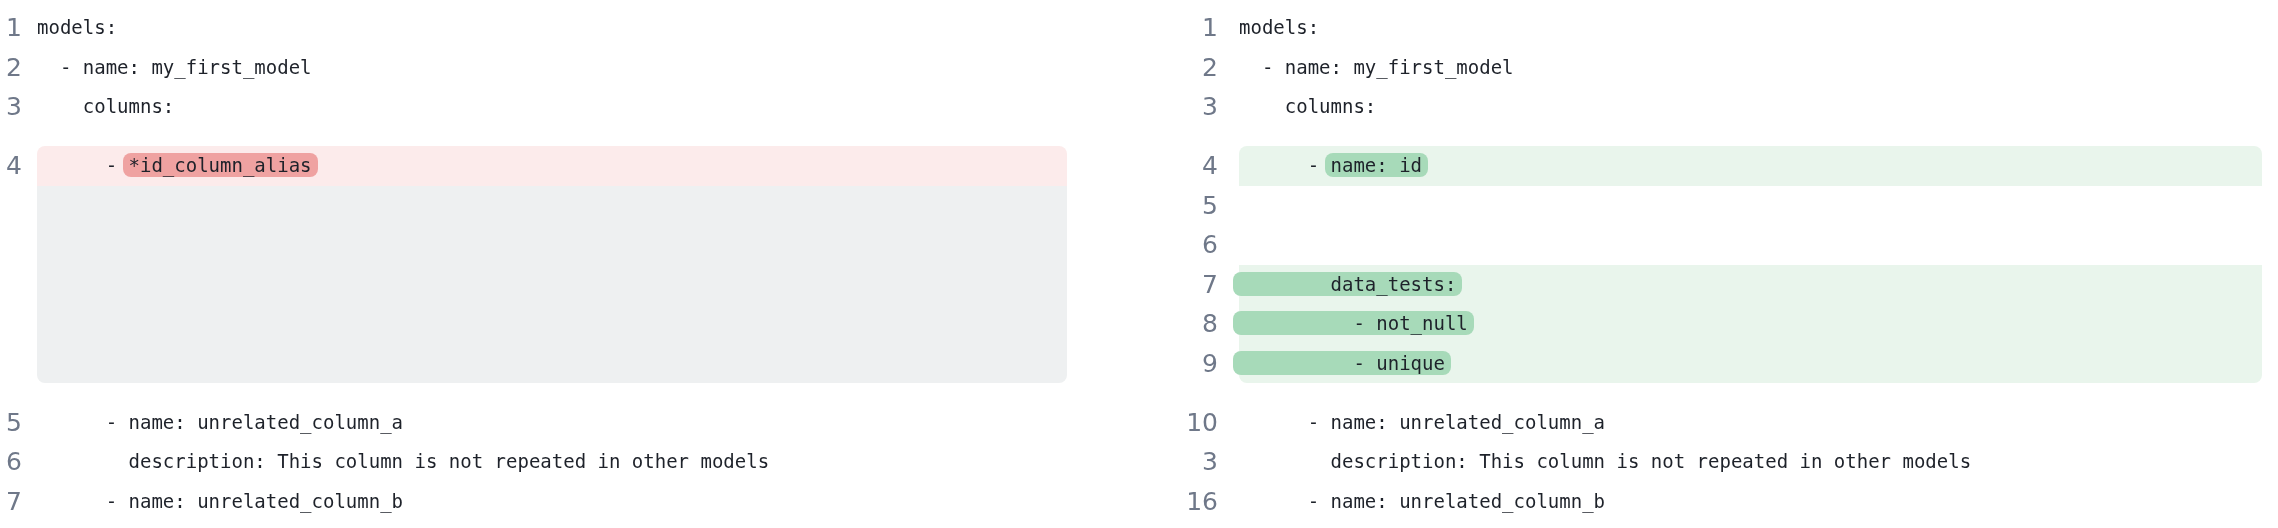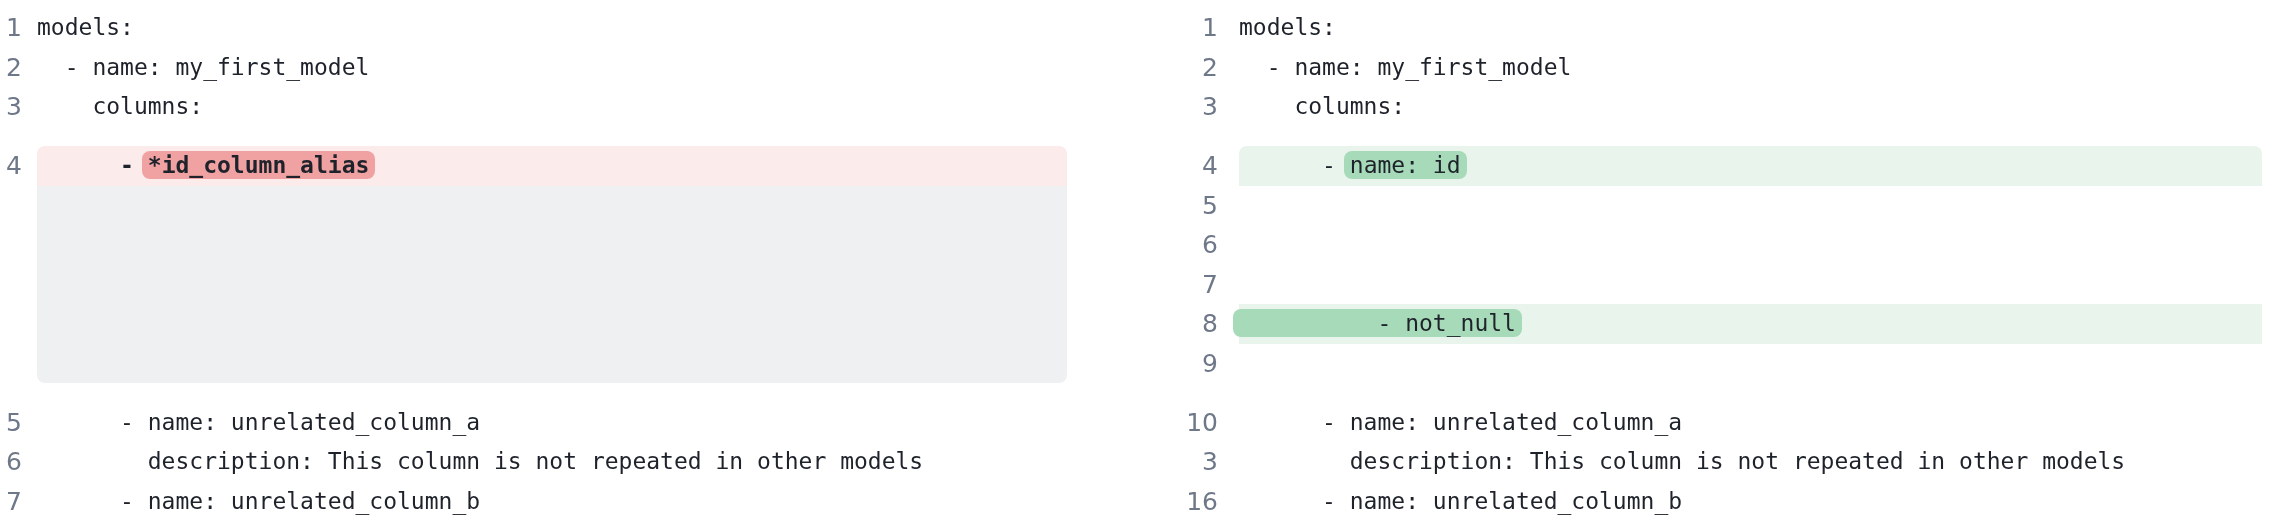--- a/index.html
+++ b/index.html
@@ -16,29 +16,29 @@
   .row{display:flex;align-items:center;height:39.5px;}
   .num{
     font-family:"DejaVu Sans","Liberation Sans",sans-serif;
     font-size:25px;color:var(--line_number_color);
     text-align:right;flex:none;line-height:39.5px;
   }
   .panel-left .num{width:22px;margin-right:15px;}
   .panel-right .num{width:79px;margin-right:21px;}
   .code{
     flex:1;font-family:"DejaVu Sans Mono","Liberation Mono",monospace;
-    font-size:23px;color:var(--code_color);white-space:pre;line-height:39.5px;
+    font-size:19px;color:var(--code_color);white-space:pre;line-height:39.5px;
     min-height:39.5px;
   }
   .panel-left .code{margin-right:72px;}
   .panel-right .code{margin-right:16px;}
   .hunk{margin:19.5px 0;}
   .hunk .row:first-child .code{border-top-left-radius:8px;border-top-right-radius:8px;}
   .hunk .row:last-child .code{border-bottom-left-radius:8px;border-bottom-right-radius:8px;}
-  .code.removed-line{background:var(--removed_line_bg);font-weight:bold;}
+  .code.removed-line{background:var(--removed_line_bg);}
   .code.added-line{background:var(--added_line_bg);}
   .row.ph{height:197.5px;align-items:flex-start;}
   .code.collapsed-block{background:var(--collapsed_bg);height:197.5px;}
   .tok{padding:1px 6px;margin:0 -6px;border-radius:8px;}
   .tok.removed{background:var(--removed_token_bg);}
   .tok.added{background:var(--added_token_bg);text-align:center;}
 </style>
 </head>
 <body>
 
@@ -103,27 +103,29 @@
         <span class="code added-line"><span>      - </span><span class="tok added">name: id</span></span>
       </div>
       <div class="row">
         <span class="num">5</span>
       </div>
       <div class="row">
         <span class="num">6</span>
       </div>
       <div class="row">
         <span class="num">7</span>
+        <span class="code added-line"><span class="tok added">        data_tests:</span></span>
       </div>
       <div class="row">
         <span class="num">8</span>
         <span class="code added-line"><span class="tok added">          - not_null</span></span>
       </div>
       <div class="row">
         <span class="num">9</span>
+        <span class="code added-line"><span class="tok added">          - unique</span></span>
       </div>
     </div>
 
     <div class="row">
       <span class="num">10</span>
       <span class="code">      - name: unrelated_column_a</span>
     </div>
     <div class="row">
       <span class="num">3</span>
       <span class="code">        description: This column is not repeated in other models</span>

